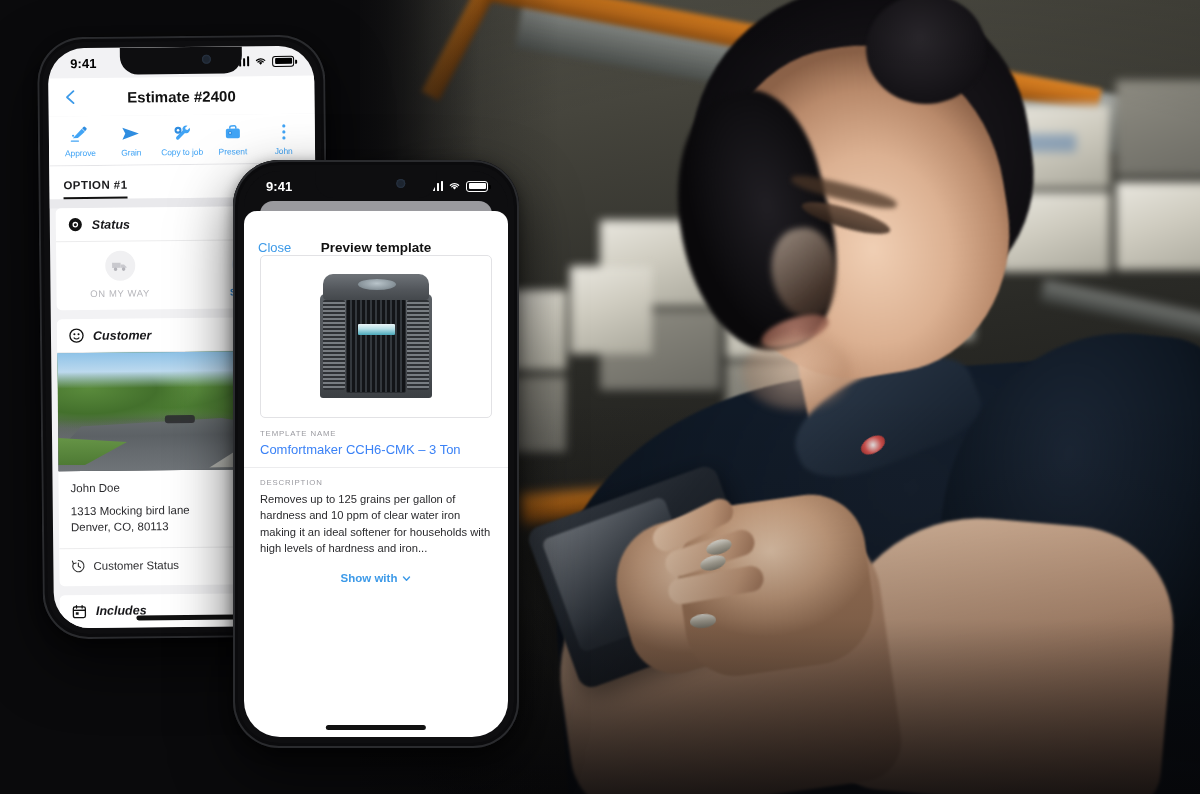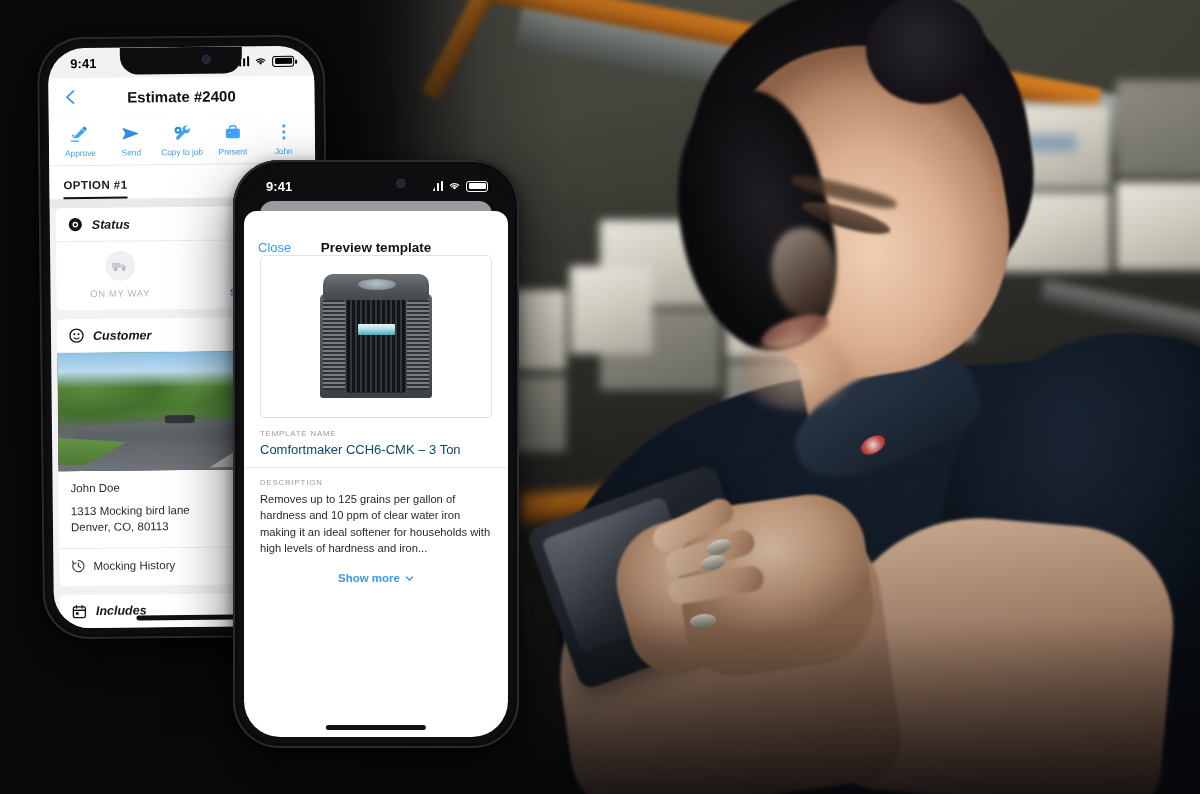--- a/index.html
+++ b/index.html
@@ -457,21 +457,21 @@
     position:absolute; left:38px; top:50px; width:37px; height:11px;
     background: linear-gradient(180deg,#eaf6f8 0%, #b6dfe6 45%, #4aa9bb 100%);
     border-radius:1px;
   }
 
   .field { padding: 11px 16px 10px; border-bottom:1px solid #ececee; }
   .field-label {
     font-size:7.8px; letter-spacing:.85px; color:#9a9aa0; text-transform:uppercase;
     margin-bottom:4px;
   }
-  .field-value { font-size:13px; color:#0c4a6e; }
+  .field-value { font-size:13px; color:#3b82f6; }
 
   .desc { padding: 10px 16px 0; }
   .desc p { font-size:11.2px; color:#2a2a2d; line-height:1.46; }
   .desc p + p { }
   .showmore {
     display:flex; align-items:center; justify-content:center; gap:5px;
     padding: 16px 0 14px;
     font-size:11.5px; font-weight:700; color:#3d9ae8;
   }
   .chev-d { width:9px; height:9px; }
@@ -601,21 +601,21 @@
             </svg>
           </span>
           <span class="tool-lbl">Approve</span>
         </div>
         <div class="tool">
           <span class="tool-ico">
             <svg width="20" height="18" viewBox="0 0 20 18">
               <path d="M1.5 3 L18 9 L1.5 15 L4.4 9 Z" fill="#2f8de0"></path>
             </svg>
           </span>
-          <span class="tool-lbl">Send</span>
+          <span class="tool-lbl">Grain</span>
         </div>
         <div class="tool">
           <span class="tool-ico">
             <svg width="20" height="18" viewBox="0 0 20 18">
               <path d="M15.8 1.8 a3.8 3.8 0 0 0-5 4.8 L4.6 12.8 a1.6 1.6 0 1 0 2.3 2.3 l6.2-6.2 a3.8 3.8 0 0 0 4.8-5 l-2.2 2.2 -1.9-.5 -.5-1.9 Z" fill="#41a4f5"></path>
               <circle cx="6.2" cy="6.2" r="3.5" fill="#2f8de0"></circle>
               <circle cx="6.2" cy="6.2" r="1.3" fill="#fff"></circle>
             </svg>
           </span>
           <span class="tool-lbl">Copy to job</span>
@@ -705,21 +705,21 @@
         <div class="cust-addr">
           <span>1313 Mocking bird lane</span><br>
           <span>Denver, CO, 80113</span>
         </div>
         <div class="cust-hist">
           <svg width="14" height="14" viewBox="0 0 16 16">
             <path d="M8 1.6 a6.4 6.4 0 1 1-5.6 3.3" stroke="#333" stroke-width="1.3" fill="none" stroke-linecap="round"></path>
             <path d="M1.2 2.2 L2.4 5.2 L5.4 4.4" stroke="#333" stroke-width="1.3" fill="none" stroke-linecap="round" stroke-linejoin="round"></path>
             <path d="M8 4.6 V8.2 l2.4 1.5" stroke="#333" stroke-width="1.3" fill="none" stroke-linecap="round"></path>
           </svg>
-          <span>Mocking History</span>
+          <span>Customer Status</span>
         </div>
       </div>
 
       <div class="card">
         <div class="row-head" style="border-bottom:none;">
           <span class="row-head-left">
             <svg width="15" height="15" viewBox="0 0 16 16">
               <rect x="1.6" y="3" width="12.8" height="11.4" rx="1.8" stroke="#111" stroke-width="1.4" fill="none"></rect>
               <path d="M1.6 6.6 H14.4" stroke="#111" stroke-width="1.4"></path>
               <path d="M5 1.6 V4.2 M11 1.6 V4.2" stroke="#111" stroke-width="1.4" stroke-linecap="round"></path>
@@ -786,21 +786,21 @@
             <div class="field-value">Comfortmaker CCH6-CMK – 3 Ton</div>
           </div>
 
 
           <div class="desc">
             <div class="field-label">DESCRIPTION</div>
             <p>Removes up to 125 grains per gallon of hardness and 10 ppm of clear water iron making it an ideal softener for households with high levels of hardness and iron...</p>
           </div>
 
           <div class="showmore">
-            <span>Show more</span>
+            <span>Show with</span>
             <svg class="chev-d" viewBox="0 0 12 12">
               <path d="M2 4 L6 8.4 L10 4" stroke="#3d9ae8" stroke-width="1.9" fill="none" stroke-linecap="round" stroke-linejoin="round"></path>
             </svg>
           </div>
         </div>
       </div>
 
       <div class="home-ind"></div>
     </div>
   </div>

